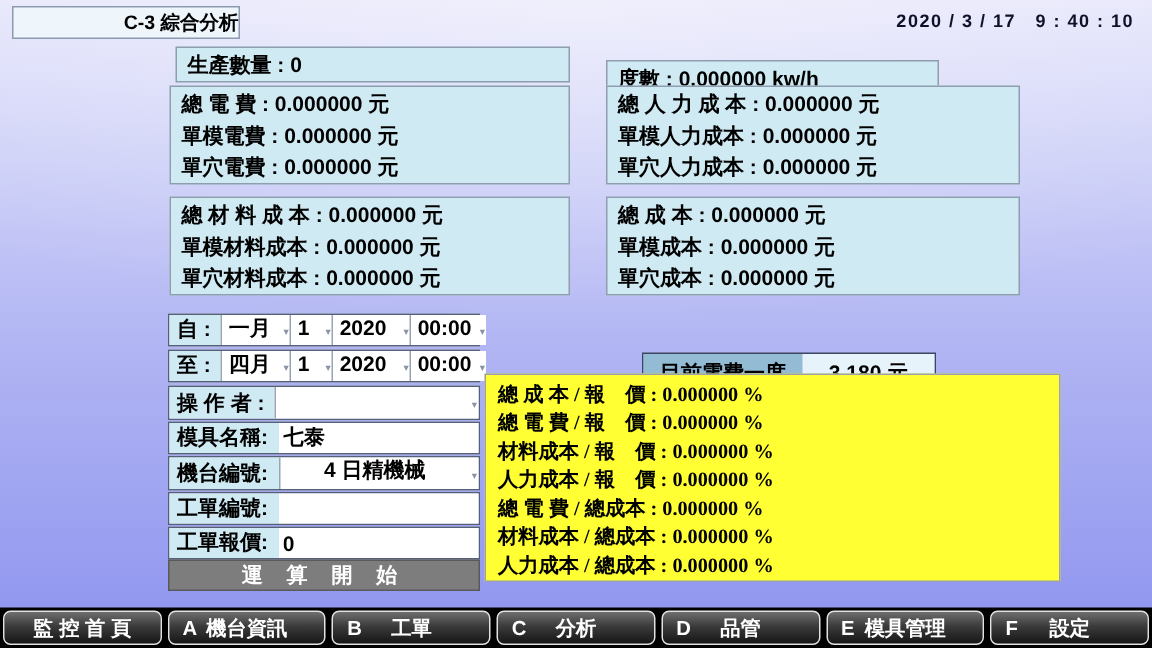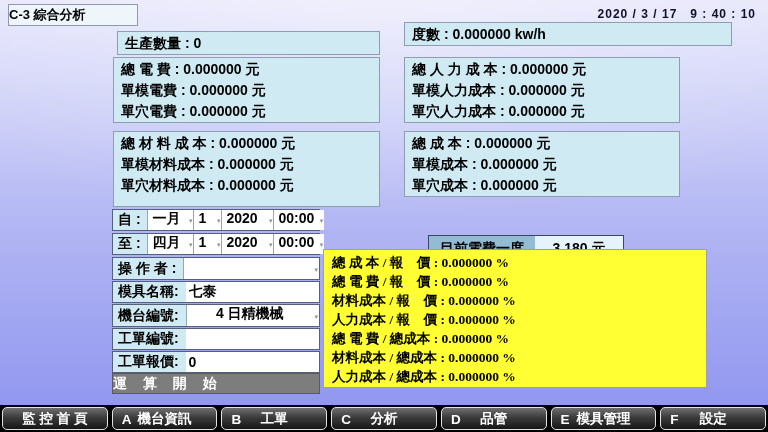--- a/index.html
+++ b/index.html
@@ -9,23 +9,23 @@
     font-weight: bold;
     color:#000;
   }
   #screen {
     position:relative; width:768px; height:432px; overflow:hidden;
     background:
       radial-gradient(130% 80% at 50% 0%, rgba(255,255,255,0.38), rgba(255,255,255,0) 62%),
       linear-gradient(180deg, #e6e6fb 0%, #d2d4f8 20%, #b2b6f3 52%, #8d93ef 100%);
   }
   .titlebox {
-    position:absolute; left:8px; top:4px; width:130px; height:22px;
+    position:absolute; left:8px; top:4px; width:152px; height:22px;
     background:#eef6fb; border:1px solid #8d9ab0;
-    font-size:13px; text-align:left; line-height:20px;
+    font-size:13px; text-align:right; line-height:20px;
   }
   .datetime {
     position:absolute; right:12px; top:7px; font-size:12px; color:#10102a;
     white-space:pre; letter-spacing:1px;
   }
   .panel {
     position:absolute; background:#cfeaf3; border:1px solid #8e9db0;
   }
   .oneline { font-size:14px; line-height:22px; padding-left:7px; }
   .stat-line { font-size:14px; line-height:21px; padding-left:7px; white-space:pre; }
@@ -51,21 +51,21 @@
   }
   .combo .arrow {
     position:absolute; right:1px; top:55%; transform:translateY(-50%);
     font-size:7px; color:#8a93a5; font-weight:normal;
   }
   .combo.fill { flex:1 1 auto; }
   .combo.center { justify-content:center; }
   .run-btn {
     position:absolute; left:112px; top:373px; width:208px; height:21px;
     background:#7d7d7d; border:1px solid #5a5a5a; color:#fff;
-    font-size:14px; line-height:19px; letter-spacing:6px;
+    font-size:14px; text-align:center; line-height:19px; letter-spacing:6px;
     cursor:pointer;
   }
 
   
   .rate-panel {
     position:absolute; left:428px; top:211px; width:196px; height:27px;
     border:1px solid #3c4660; display:flex; font-size:14px;margin-top:24px;
   }
   .rate-label {
     flex:0 0 106px; background:#93bcd4; display:flex; align-items:center;
@@ -99,35 +99,35 @@
 </head>
 <body>
 
 <div id="screen">
 
   <div class="titlebox">C-3 綜合分析</div>
   <div class="datetime">2020 / 3 / 17   9 : 40 : 10</div>
 
   <div class="panel oneline" style="left:117px; top:31px; width:263px; height:24px;"><span>生產數量</span><span> : </span><span>0</span></div>
 
-  <div class="panel oneline" style="left:404px; top:22px; width:328px; height:24px;"><span>度數</span><span> : </span><span>0.000000 kw/h</span></div>
+  <div class="panel oneline" style="left:404px; top:40px; width:222px; height:24px;"><span>度數</span><span> : </span><span>0.000000 kw/h</span></div>
 
   <div class="panel p-pad" style="left:113px; top:57px; width:267px; height:66px;">
     <div class="stat-line"><span>總 電 費</span><span> : </span><span>0.000000 元</span></div>
     <div class="stat-line"><span>單模電費</span><span> : </span><span>0.000000 元</span></div>
     <div class="stat-line"><span>單穴電費</span><span> : </span><span>0.000000 元</span></div>
   </div>
 
   <div class="panel p-pad" style="left:404px; top:57px; width:276px; height:66px;">
     <div class="stat-line"><span>總 人 力 成 本</span><span> : </span><span>0.000000 元</span></div>
     <div class="stat-line"><span>單模人力成本</span><span> : </span><span>0.000000 元</span></div>
     <div class="stat-line"><span>單穴人力成本</span><span> : </span><span>0.000000 元</span></div>
   </div>
 
-  <div class="panel p-pad" style="left:113px; top:131px; width:267px; height:76px;">
+  <div class="panel p-pad" style="left:113px; top:131px; width:267px; height:66px;">
     <div class="stat-line"><span>總 材 料 成 本</span><span> : </span><span>0.000000 元</span></div>
     <div class="stat-line"><span>單模材料成本</span><span> : </span><span>0.000000 元</span></div>
     <div class="stat-line"><span>單穴材料成本</span><span> : </span><span>0.000000 元</span></div>
   </div>
 
   <div class="panel p-pad" style="left:404px; top:131px; width:276px; height:66px;">
     <div class="stat-line"><span>總 成 本</span><span> : </span><span>0.000000 元</span></div>
     <div class="stat-line"><span>單模成本</span><span> : </span><span>0.000000 元</span></div>
     <div class="stat-line"><span>單穴成本</span><span> : </span><span>0.000000 元</span></div>
   </div>

